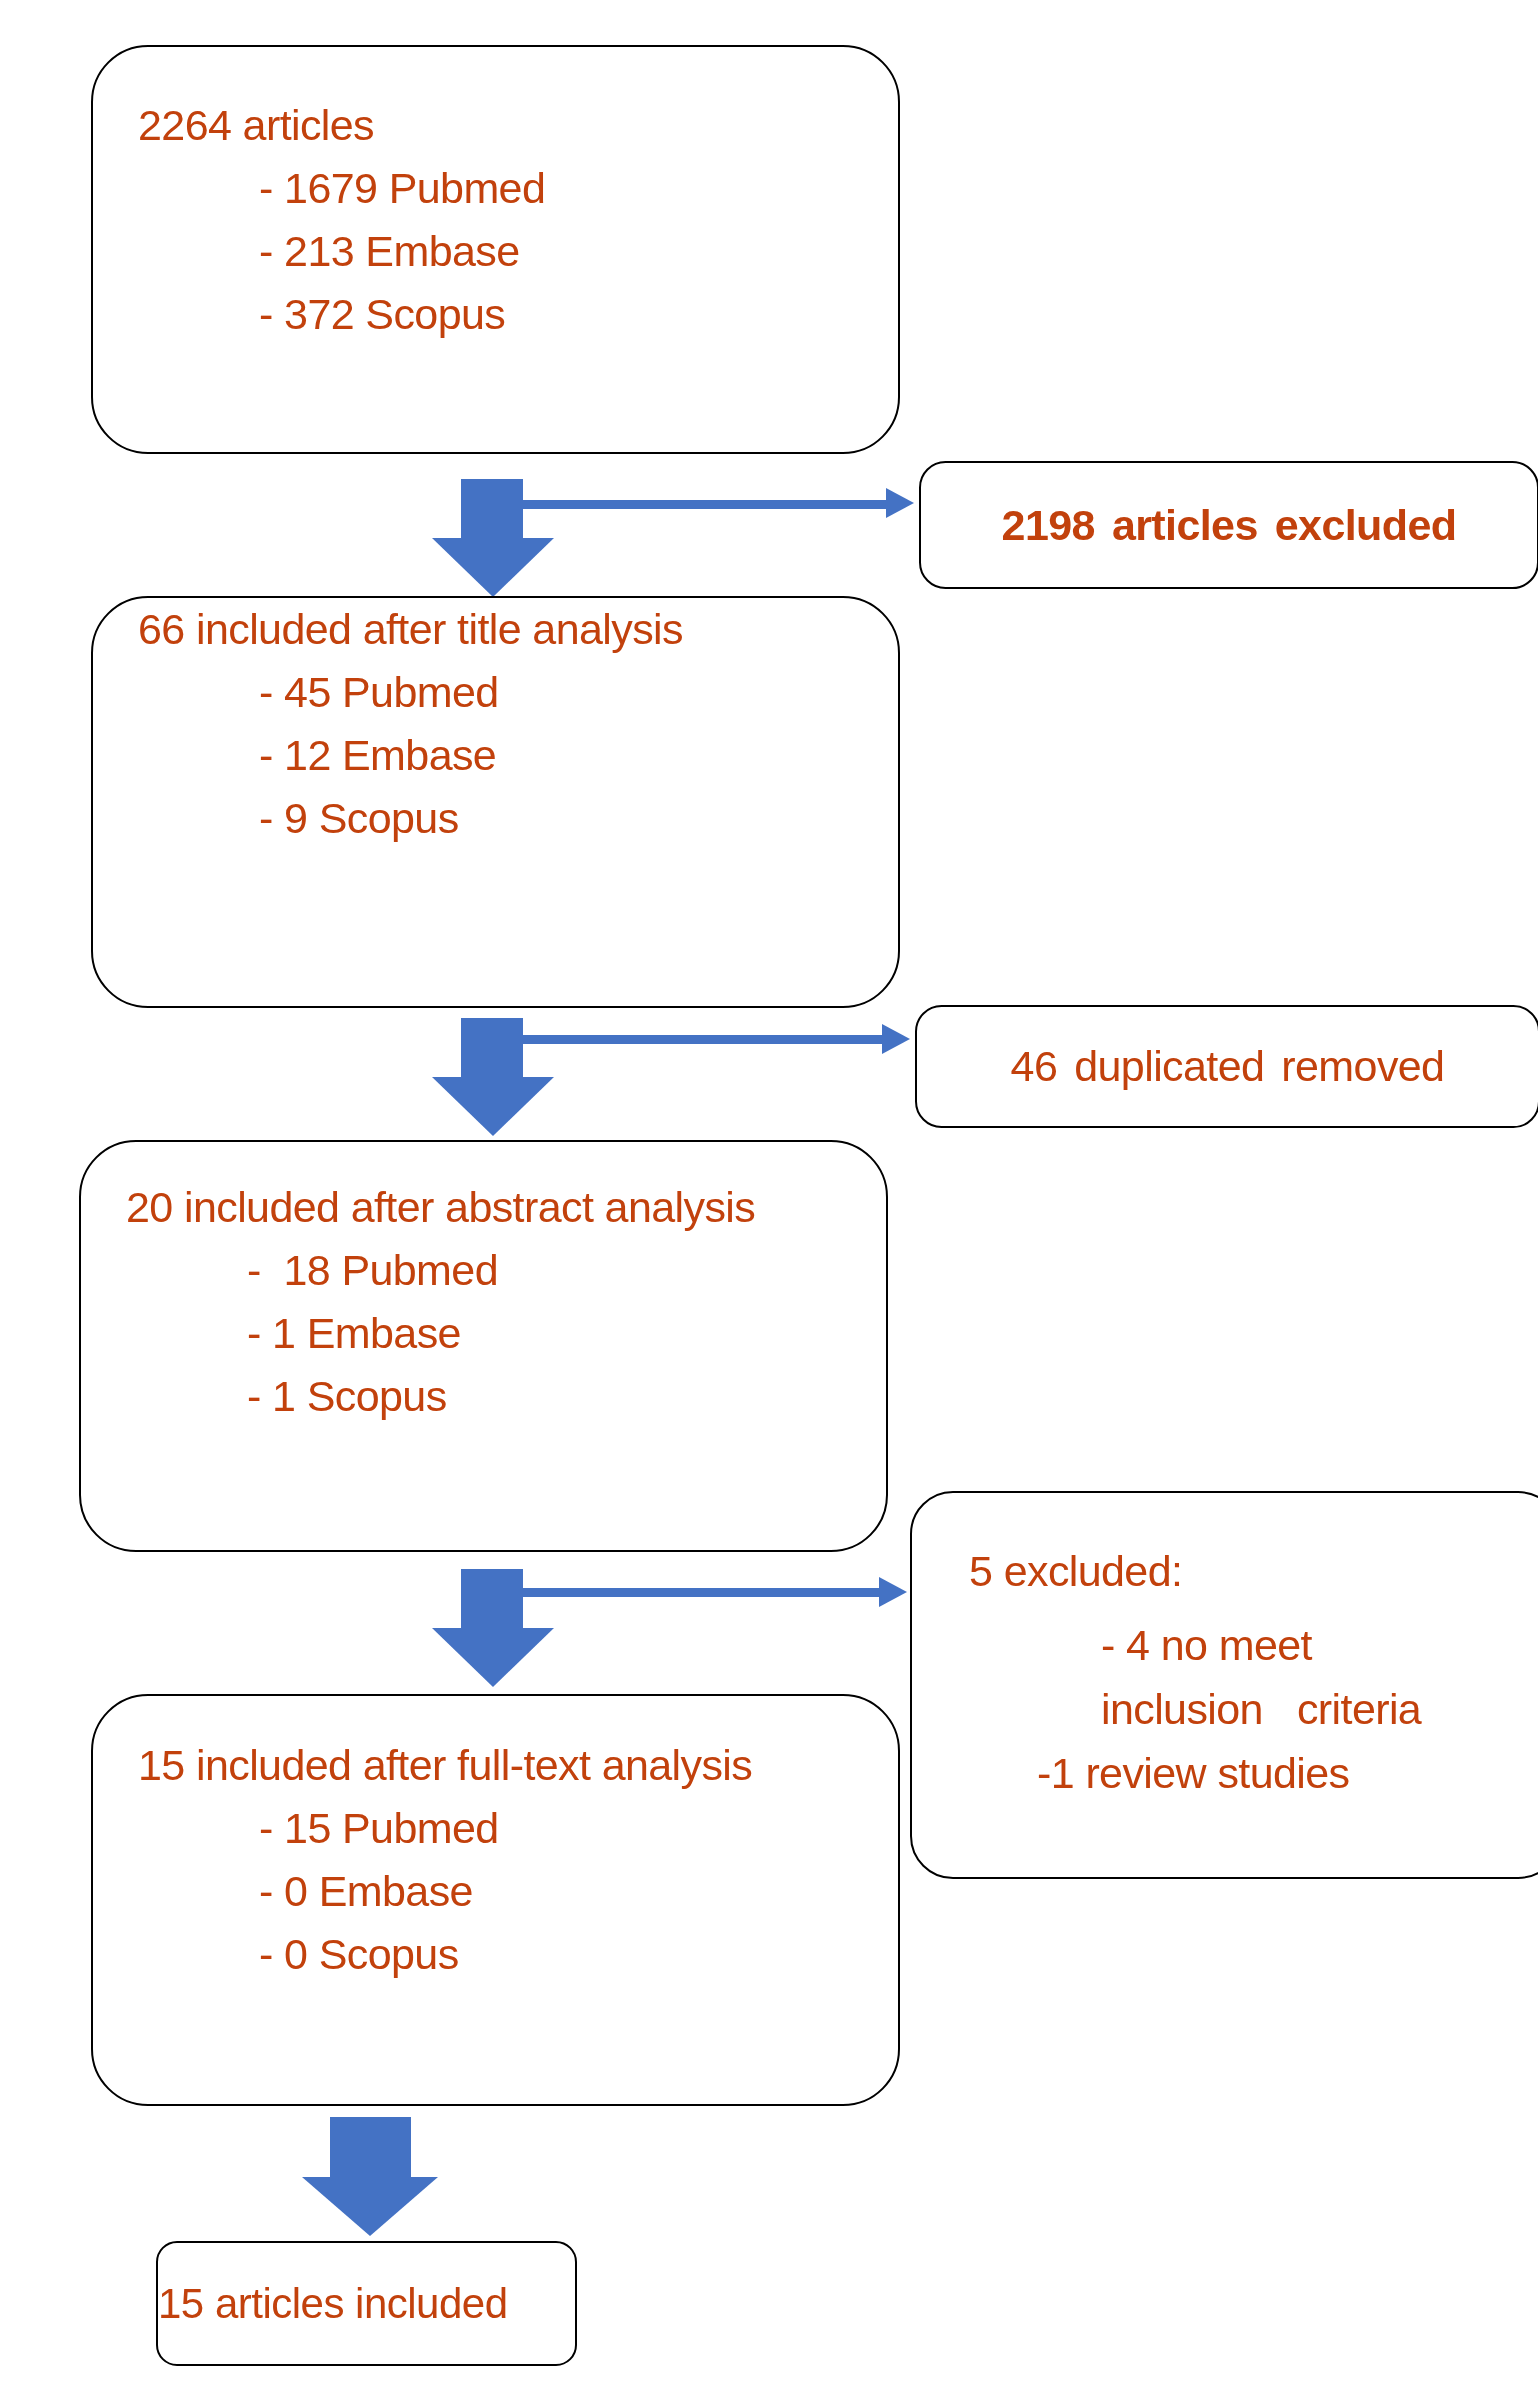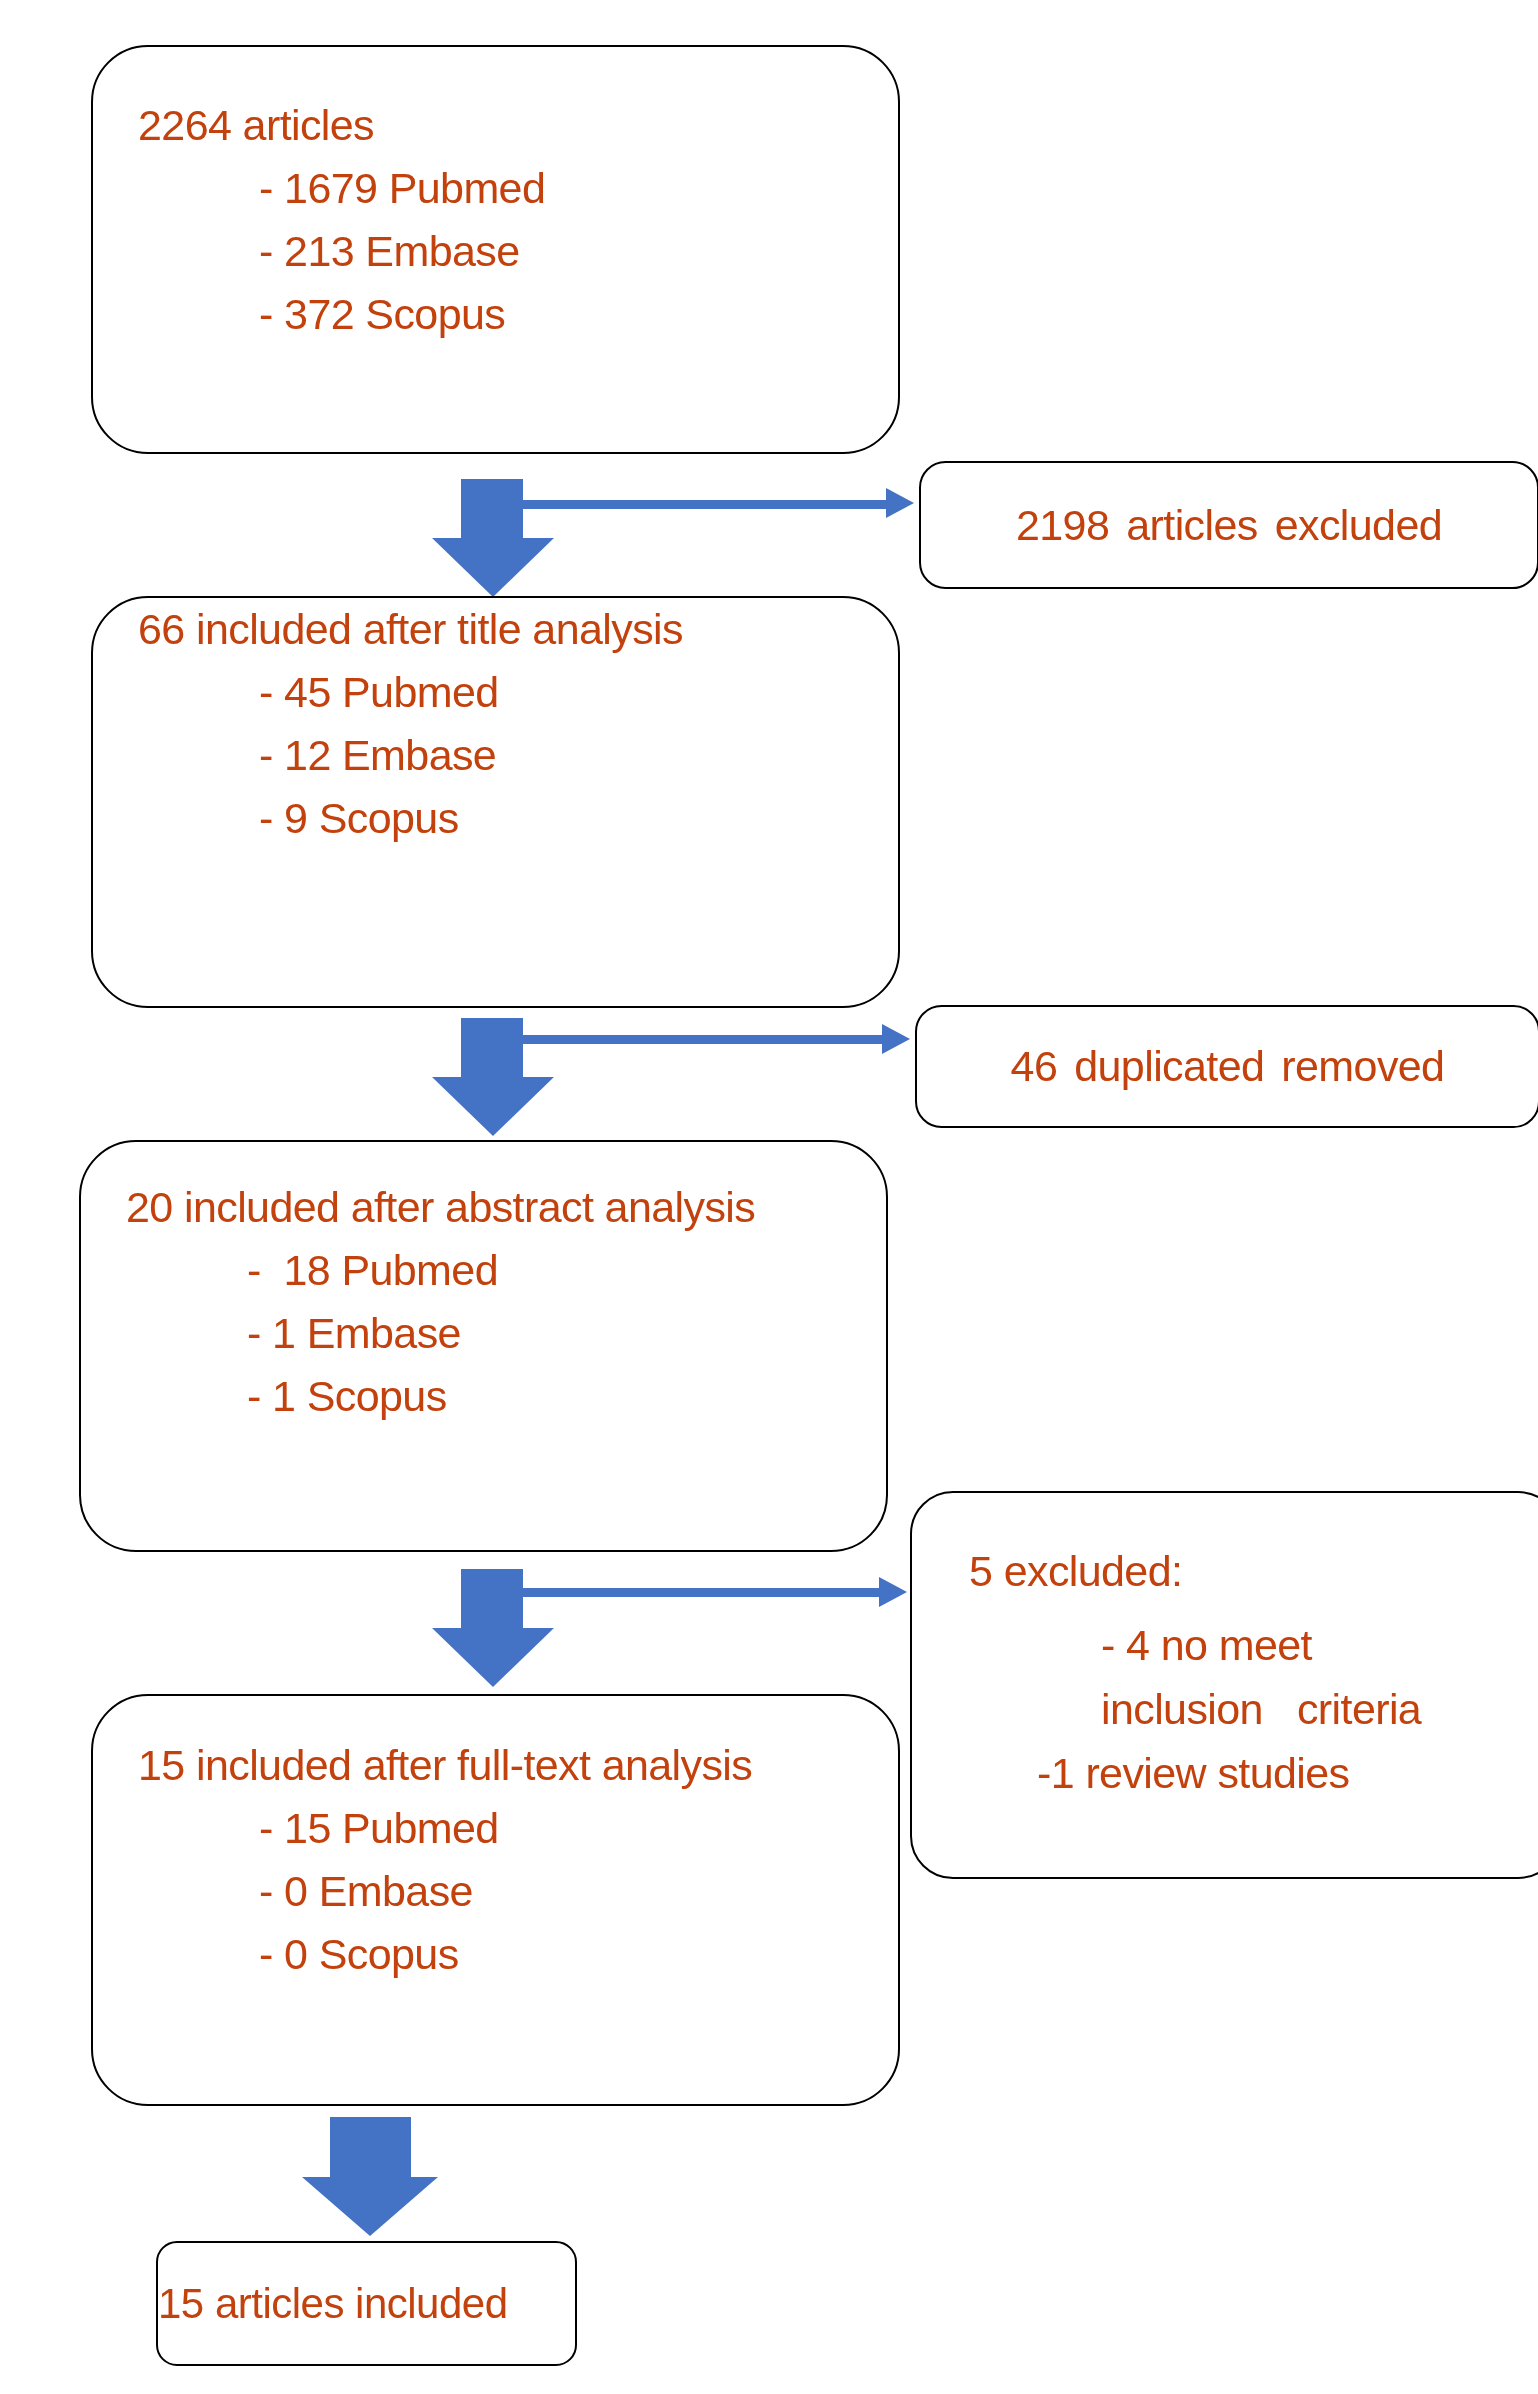--- a/index.html
+++ b/index.html
@@ -86,21 +86,21 @@
     <div class="item">- 213 Embase</div>
     <div class="item">- 372 Scopus</div>
   </div>
 
   <div class="stem" style="left:417px;top:479px;width:62px;height:61px;"></div>
   <div class="tri-down" style="left:388px;top:538px;"></div>
 
   <div class="hline" style="left:454px;top:500px;width:390px;"></div>
   <div class="tri-right" style="left:842px;top:488px;"></div>
 
-  <div class="box sidebox" style="left:875px;top:461px;width:620px;height:128px;">
+  <div class="box sidebox" style="left:875px;top:461px;width:620px;height:128px;font-weight:bold;">
     <span>2198 articles excluded</span>
   </div>
 
   <div class="box flowbox" style="left:47px;top:596px;width:809px;height:412px;">
     <div class="title">66 included after title analysis</div>
     <div class="item">- 45 Pubmed</div>
     <div class="item">- 12 Embase</div>
     <div class="item">- 9 Scopus</div>
   </div>
 

